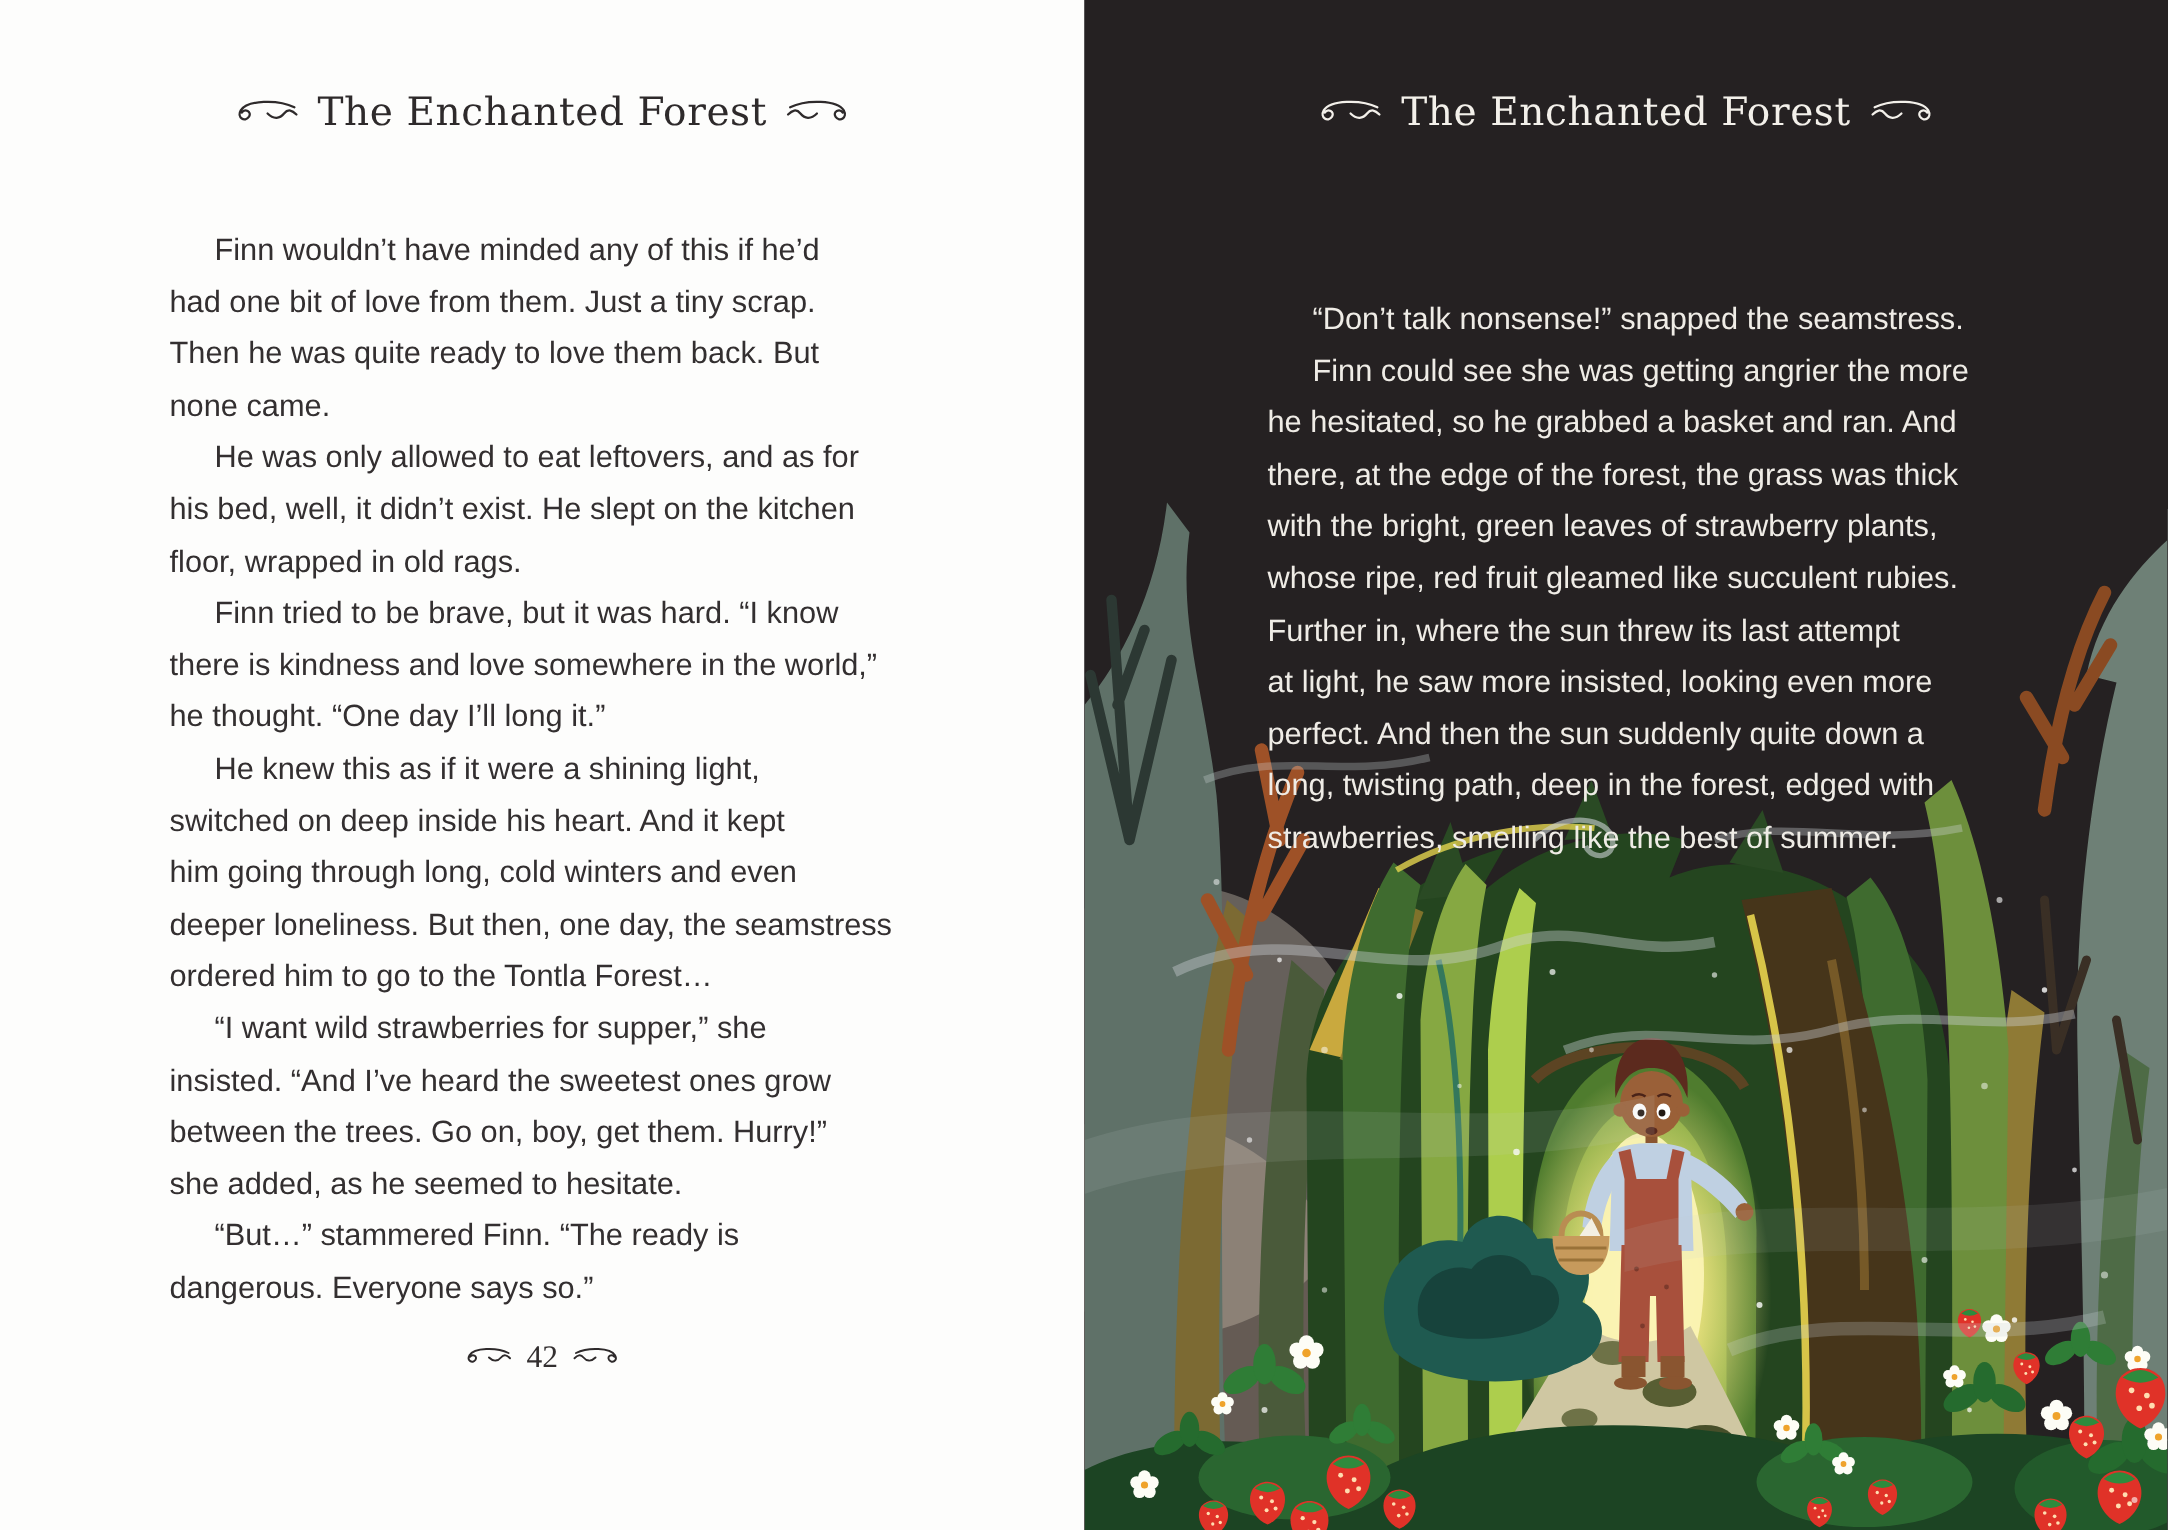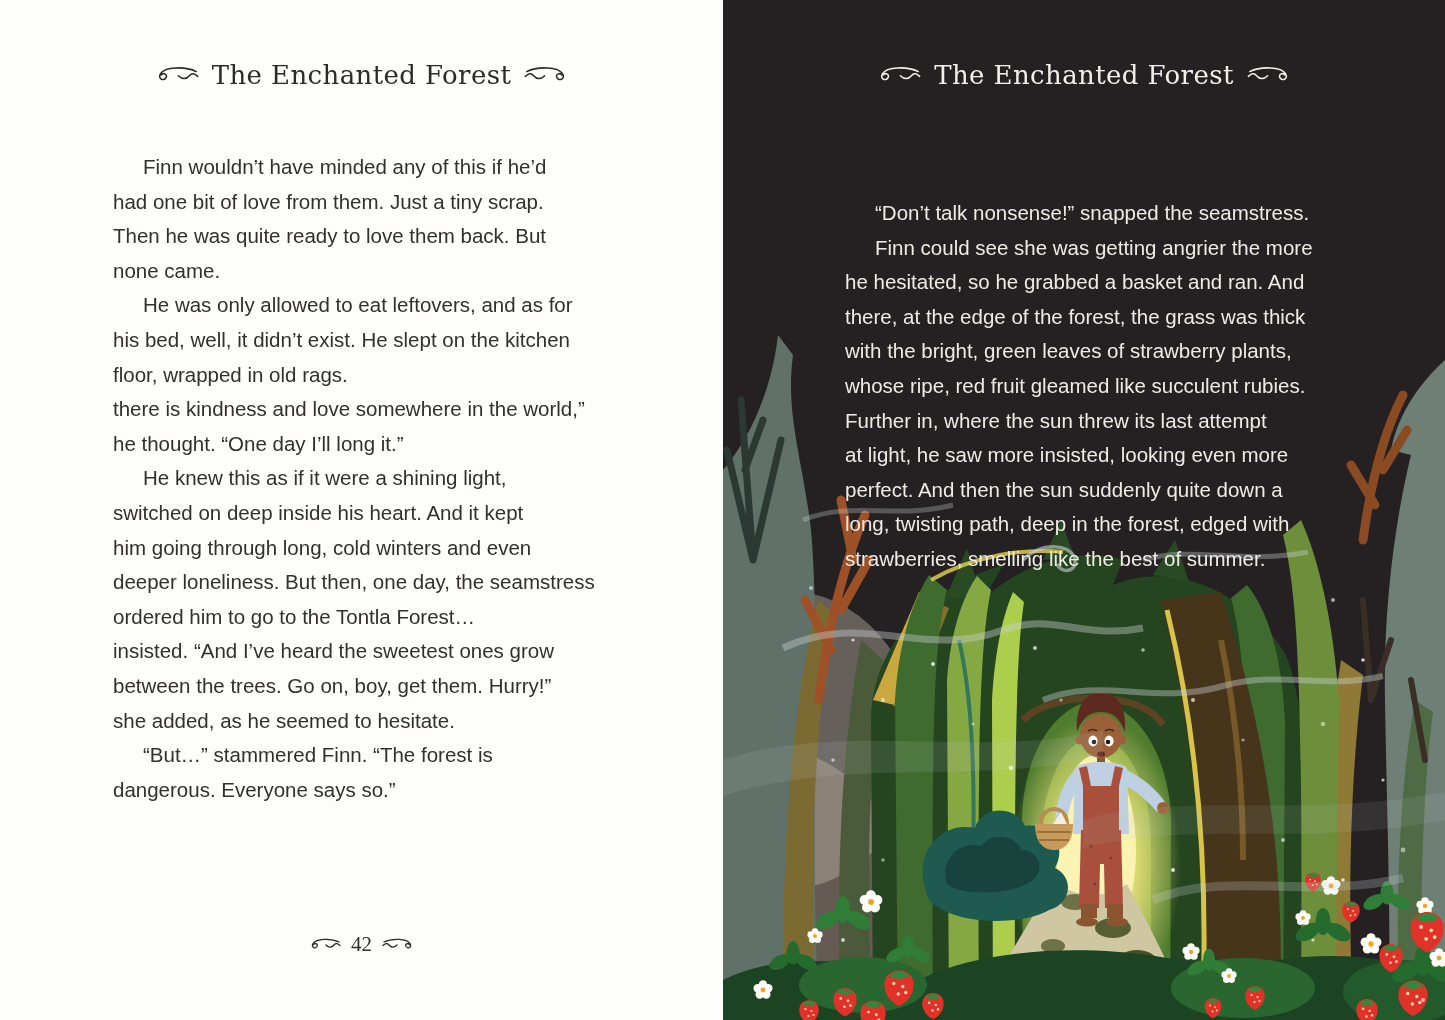--- a/index.html
+++ b/index.html
@@ -12,21 +12,21 @@
   .page-right .header-title{color:#f3f0ea;}
   .orn{width:44px;height:18px;color:#2e2a2b;flex:0 0 auto;}
   .page-right .orn{color:#f3f0ea;}
   .orn.flip{transform:scaleX(-1);}
   .orn.small{width:32px;height:13px;}
   .page-body{position:absolute;top:150px;left:113px;width:500px;z-index:6;
     font-family:Liberation Sans, sans-serif;font-size:20.5px;line-height:34.6px;color:#332f30;}
   .page-right .page-body{left:122px;color:#efece6;margin-top:46px;}
   .line{white-space:nowrap;}
   .line.indent{padding-left:30px;}
-  .page-footer{position:absolute;top:932px;left:0;right:0;display:flex;align-items:center;justify-content:center;gap:10px;z-index:6;}
+  .page-footer{position:absolute;top:892px;left:0;right:0;display:flex;align-items:center;justify-content:center;gap:10px;z-index:6;}
   .page-number{font-family:"Liberation Serif",serif;font-size:21px;color:#332f30;}
   .illustration{position:absolute;left:0;top:0;width:722px;height:1020px;z-index:1;}
 </style>
 </head>
 <body>
 
 <div class="spread">
 
   <div class="page page-left">
     <div class="page-header">
@@ -41,31 +41,33 @@
       </svg>
     </div>
     <div class="page-body">
         <div class="line indent">Finn wouldn’t have minded any of this if he’d</div>
         <div class="line">had one bit of love from them. Just a tiny scrap.</div>
         <div class="line">Then he was quite ready to love them back. But</div>
         <div class="line">none came.</div>
         <div class="line indent">He was only allowed to eat leftovers, and as for</div>
         <div class="line">his bed, well, it didn’t exist. He slept on the kitchen</div>
         <div class="line">floor, wrapped in old rags.</div>
+        <div class="line indent">Finn tried to be brave, but it was hard. “I know</div>
         <div class="line">there is kindness and love somewhere in the world,”</div>
         <div class="line">he thought. “One day I’ll long it.”</div>
         <div class="line indent">He knew this as if it were a shining light,</div>
         <div class="line">switched on deep inside his heart. And it kept</div>
         <div class="line">him going through long, cold winters and even</div>
         <div class="line">deeper loneliness. But then, one day, the seamstress</div>
         <div class="line">ordered him to go to the Tontla Forest…</div>
+        <div class="line indent">“I want wild strawberries for supper,” she</div>
         <div class="line">insisted. “And I’ve heard the sweetest ones grow</div>
         <div class="line">between the trees. Go on, boy, get them. Hurry!”</div>
         <div class="line">she added, as he seemed to hesitate.</div>
-        <div class="line indent">“But…” stammered Finn. “The forest is</div>
+        <div class="line indent">“But…” stammered Finn. “The ready is</div>
         <div class="line">dangerous. Everyone says so.”</div>
       </div>
     <div class="page-footer">
       <svg class="orn small" viewBox="0 0 64 24">
         <path d="M60,7 C44,-1 14,0 8,10 C4,17 12,22 16,16 C19,11 12,8 9,12" fill="none" stroke="currentColor" stroke-width="2.6" stroke-linecap="round"></path>
         <path d="M34,13 C40,19 46,18 50,13 C54,8 58,10 62,14" fill="none" stroke="currentColor" stroke-width="2.6" stroke-linecap="round"></path>
       </svg>
       <span class="page-number">42</span>
       <svg class="orn small flip" viewBox="0 0 64 24">
         <path d="M60,7 C44,-1 14,0 8,10 C4,17 12,22 16,16 C19,11 12,8 9,12" fill="none" stroke="currentColor" stroke-width="2.6" stroke-linecap="round"></path>

